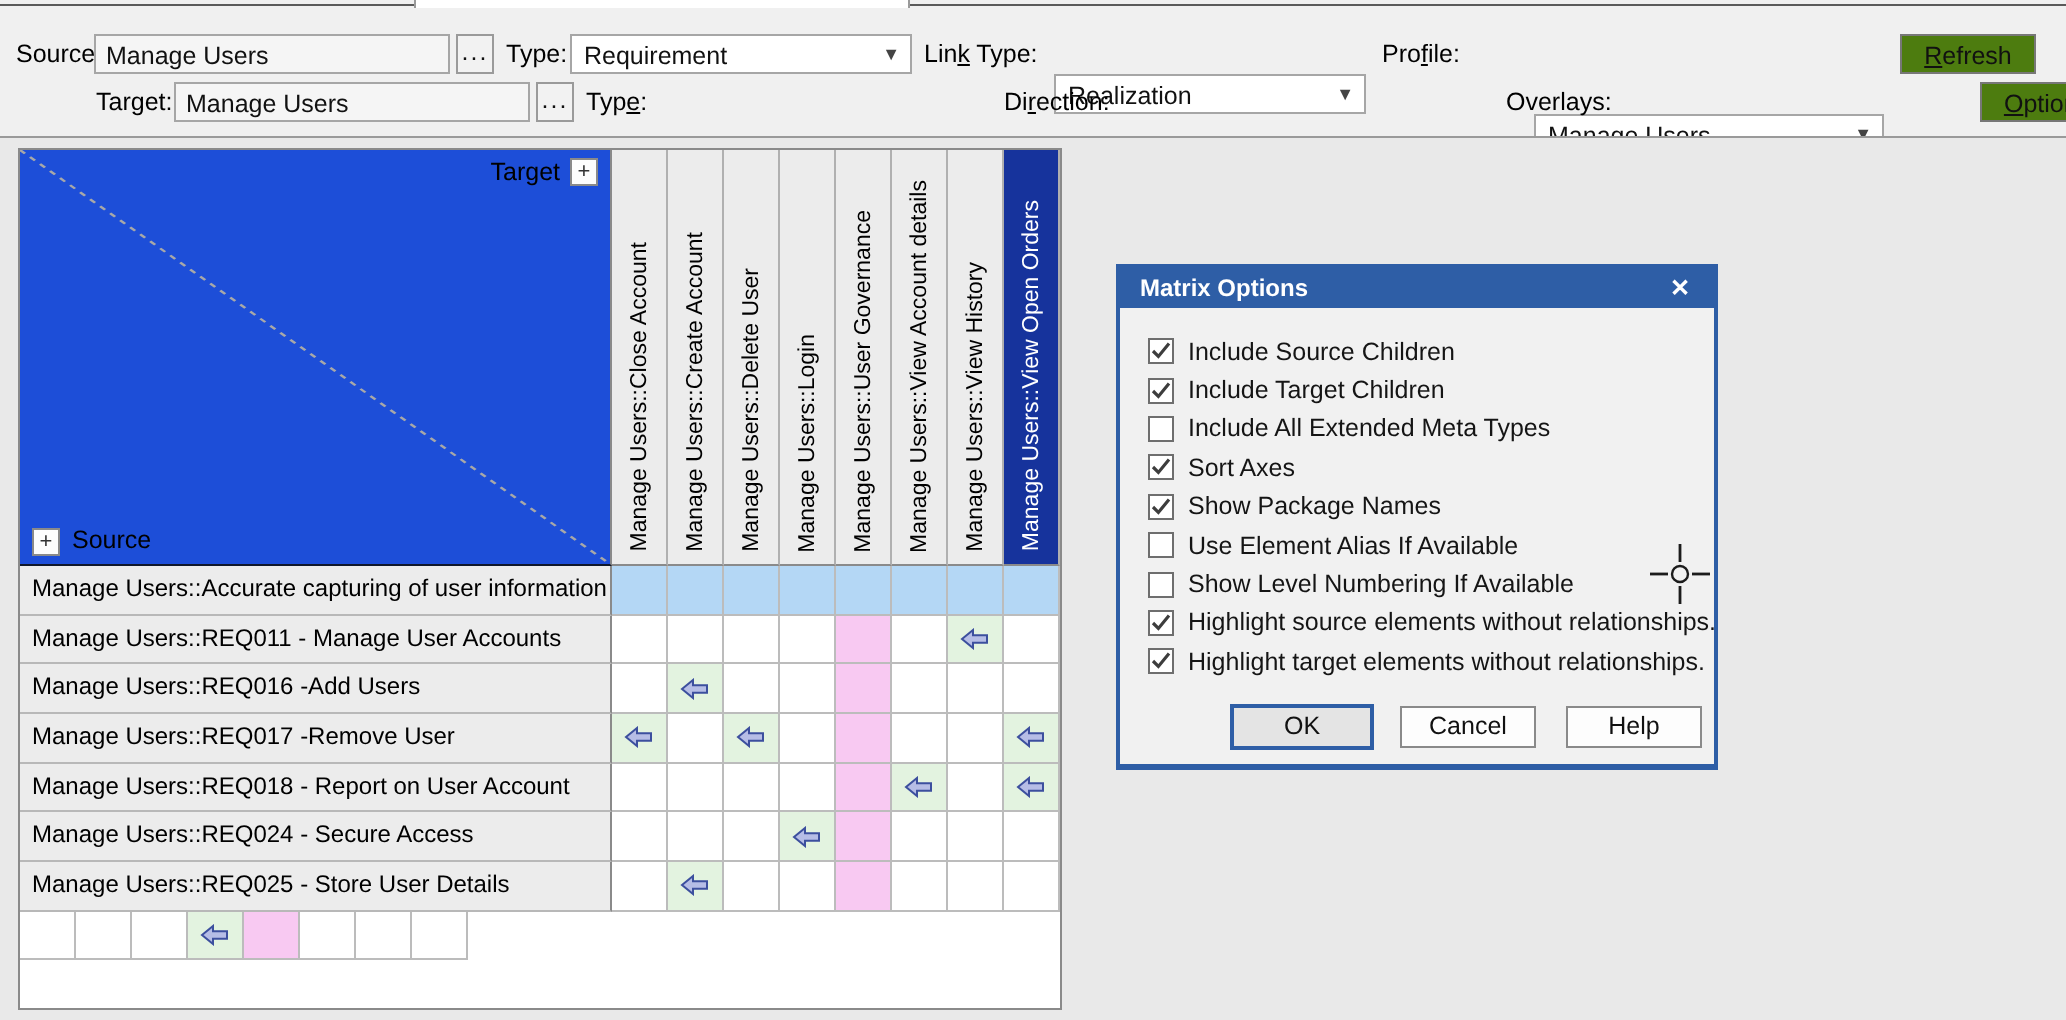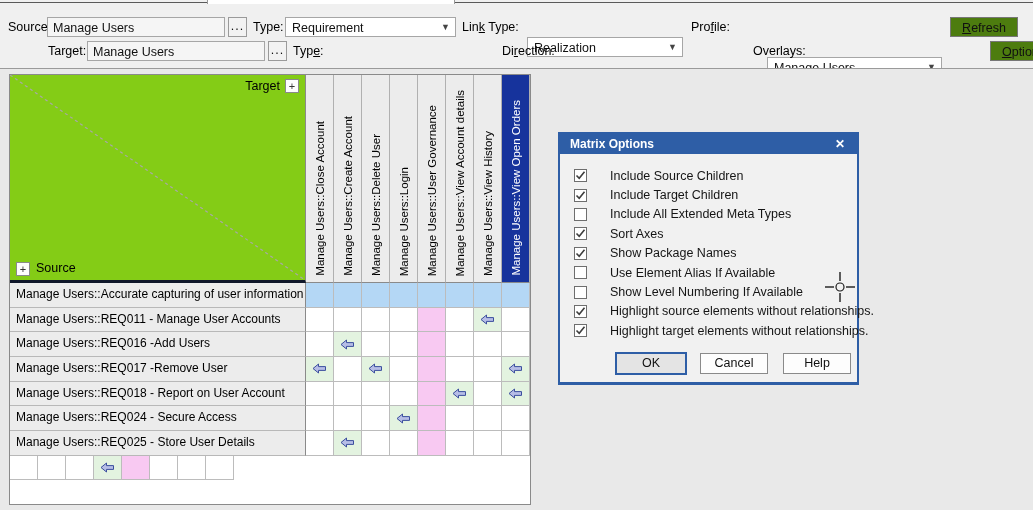--- a/index.html
+++ b/index.html
@@ -31,22 +31,22 @@
   u { text-decoration:underline; }
 
   .row1 { top:13px; } .row2 { top:37px;margin-left:40px; }
 
   
   .panel { position:absolute; left:0; top:68px; width:1033px; height:442px; background:#e9e9e9;
            border-top:1px solid #9a9a9a; }
   .matrix { position:absolute; left:9px; top:5px; width:522px; height:431px;
             border:1px solid #8a8a8a; background:#fff; }
   .m-head { display:flex; height:208px; }
-  .corner { width:296px; height:208px; background:#84cc16; position:relative;
-            border-right:1px solid #8a8a8a; border-bottom:3px solid #0f172a; }
+  .corner { width:296px; height:208px; background:#1d4ed8; position:relative;
+            border-right:1px solid #8a8a8a; border-bottom:1px solid #0f172a; }
   .corner svg.diag { position:absolute; left:0; top:0; width:100%; height:100%; }
   .corner .lbl { position:absolute; font-size:12.5px; color:#000; }
   .corner .lbl.target { top:4px; right:25px; }
   .corner .lbl.source { bottom:5px; left:26px; }
   .plusbox { position:absolute; width:14px; height:14px; background:#fdfdfd;
              border:1px solid #8a8a8a; font-size:11px; line-height:12px; text-align:center;
              color:#333; }
   .plusbox.pt { top:4px; right:6px; }
   .plusbox.ps { bottom:4px; left:6px; }
   .col-head { width:28px; height:208px; background:#ececec; border-right:1px solid #b0b0b0;
@@ -72,21 +72,21 @@
   
   .dialog { position:absolute; left:558px; top:132px; width:301px; height:253px;
             background:#f1f1f1; border:2px solid var(--accent_blue,#2e5ea6);
             border-bottom-width:3px; z-index:10; }
   .dlg-title { height:20px; background:var(--accent_blue,#2e5ea6); color:#fff;
                font-size:12px; font-weight:600; line-height:20px; padding-left:10px;
                position:relative; }
   .dlg-close { position:absolute; right:8px; top:0; width:18px; height:20px; text-align:center;
                color:#fff; font-size:12px; font-weight:bold; line-height:20px; cursor:default; }
   .dlg-body { padding:12px 0 0 14px; }
-  .chk-row { height:19.4px; display:flex; align-items:center;gap:16px; }
+  .chk-row { height:19.4px; display:flex; align-items:center; }
   .chk-box { width:13px; height:13px; background:#fff; border:1px solid #6e6e6e;
              margin-right:7px; flex:none; display:flex; align-items:center; justify-content:center; }
   .chk-label { font-size:12.5px; color:#151515; white-space:nowrap; }
   .dlg-btn { position:absolute; height:21px; line-height:19px; text-align:center;
              font-size:12.5px; background:#fdfdfd; border:1px solid #8a8a8a; }
   .dlg-btn.ok { left:56px; top:219px; width:70px; background:#e4e4e4;
                 border:1px solid var(--accent_blue,#2e5ea6);
                 outline:1px solid var(--accent_blue,#2e5ea6); }
   .dlg-btn.cancel { left:140px; top:219px; width:68px; }
   .dlg-btn.help { left:223px; top:219px; width:68px; }

